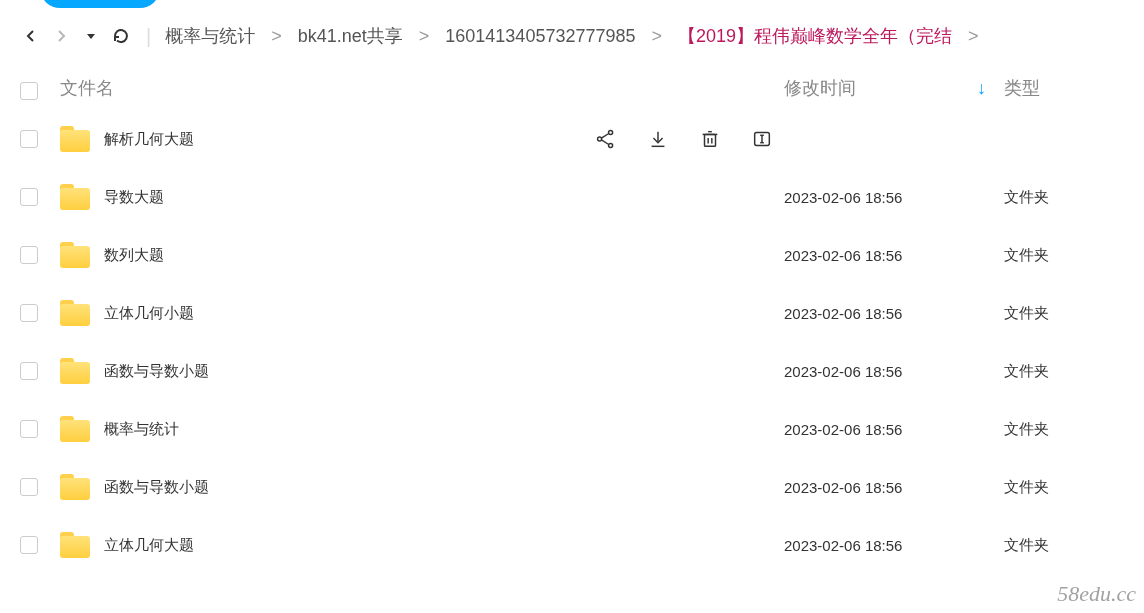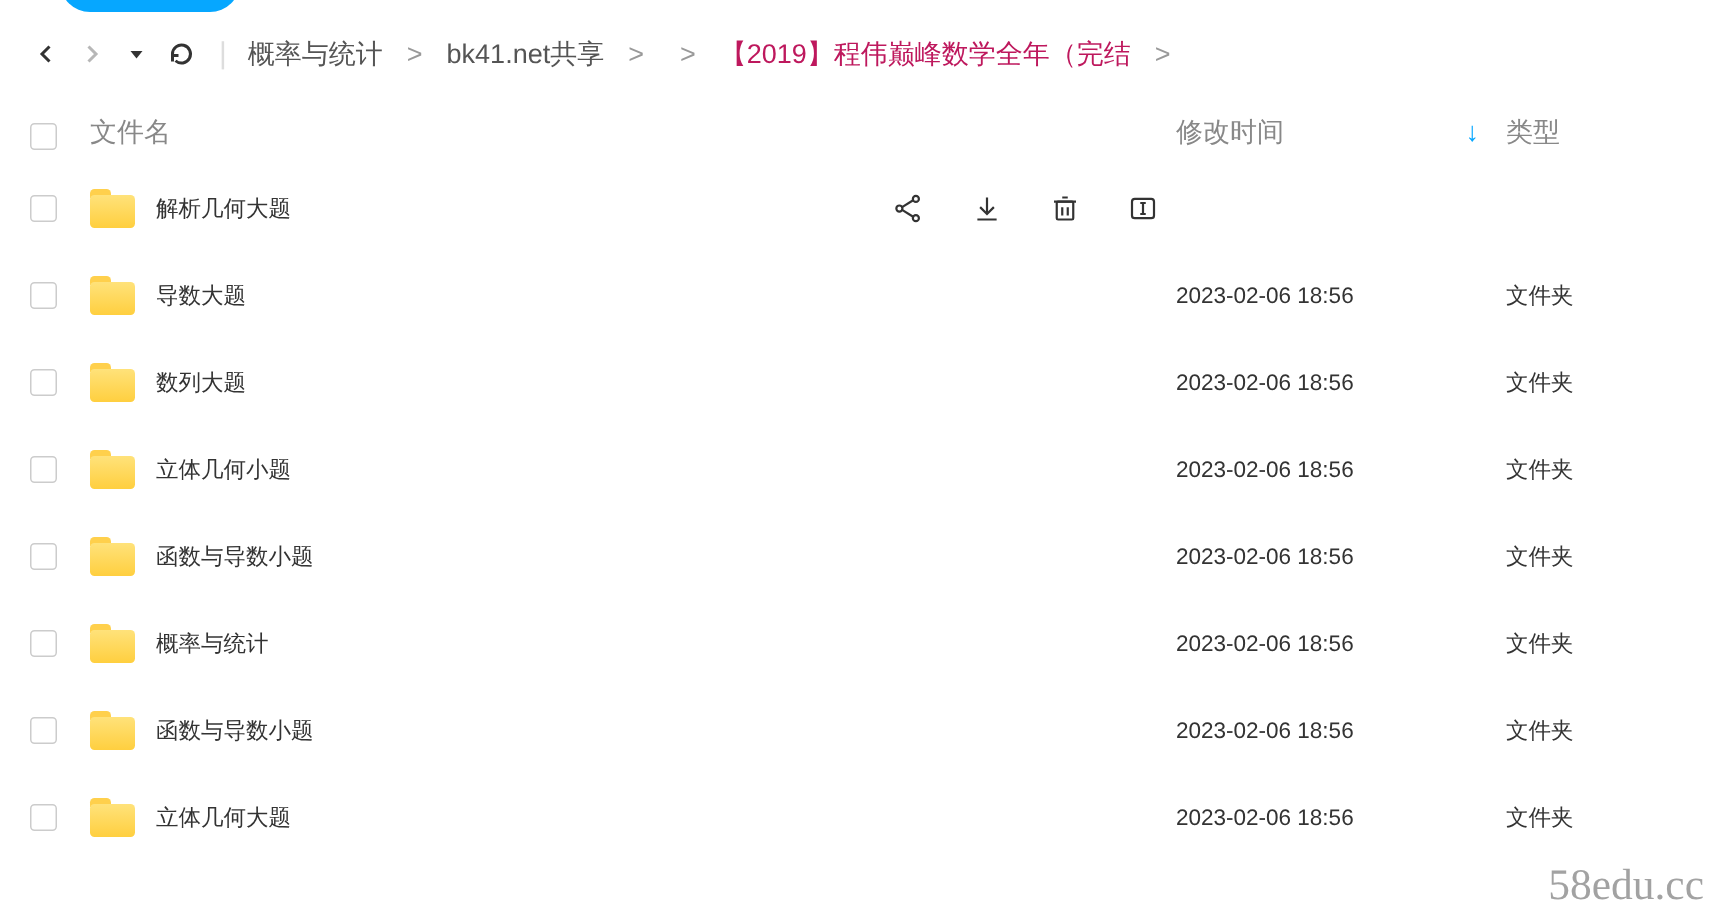--- a/index.html
+++ b/index.html
@@ -37,21 +37,21 @@
 
 .chk { width:18px; height:18px; border:1.5px solid #ccc; border-radius:3px; cursor:pointer; }
 
 
 .actions { display:flex; gap:28px; margin-left:auto; margin-right:10px; }
 .actions .act { width:24px; height:24px; display:flex; align-items:center; justify-content:center; cursor:pointer; }
 .actions svg { stroke:#333; stroke-width:1.6; fill:none; }
 .row.hovered .col-time, .row.hovered .col-type { visibility:hidden; }
 
 
-.watermark { position:absolute; right:8px; bottom:6px; color:#999; font-size:29px; font-family:Georgia, serif; opacity:.9; pointer-events:none; }
+.watermark { position:absolute; right:8px; bottom:6px; color:#999; font-size:22px; font-style:italic; font-family:Georgia, serif; opacity:.9; pointer-events:none; }
 </style>
 </head>
 <body>
 
 <div class="top-btn"></div>
 
 <div class="nav">
   <span class="arrow">
     <svg width="14" height="14" viewBox="0 0 14 14">
         <polyline points="9,2 4,7 9,12"></polyline>
@@ -71,20 +71,21 @@
     <svg width="18" height="18" viewBox="0 0 18 18">
         <path d="M3 9a6 6 0 1 1 2 4.5"></path>
         <polyline points="3,14 3,10 7,10"></polyline>
       </svg>
   </span>
   <span class="sep">|</span>
   <span class="crumb">概率与统计</span>
   <span class="crumb-sep">&gt;</span>
   <span class="crumb">bk41.net共享</span>
   <span class="crumb-sep">&gt;</span>
+  <span class="crumb">1601413405732777985</span>
   <span class="crumb-sep">&gt;</span>
   <span class="crumb current">【2019】程伟巅峰数学全年（完结</span>
   <span class="crumb-sep">&gt;</span>
 </div>
 
 <div class="header">
   <div class="col-check">
       <div class="chk"></div>
     </div>
   <div class="col-name">

